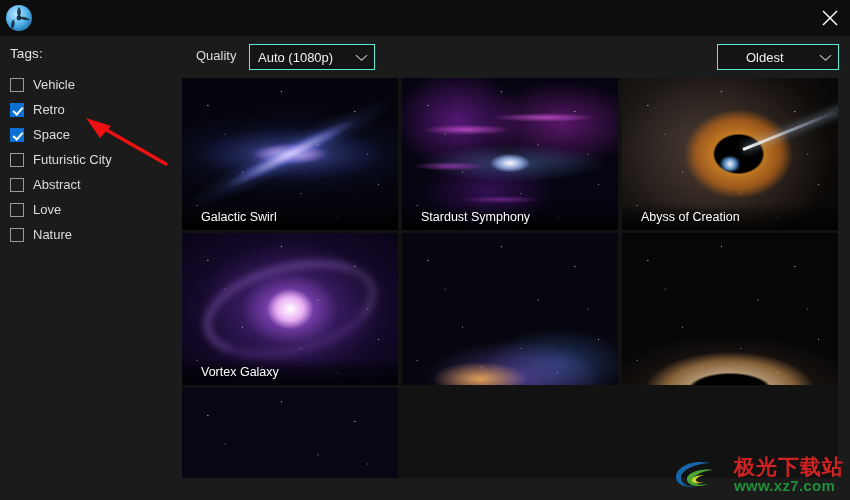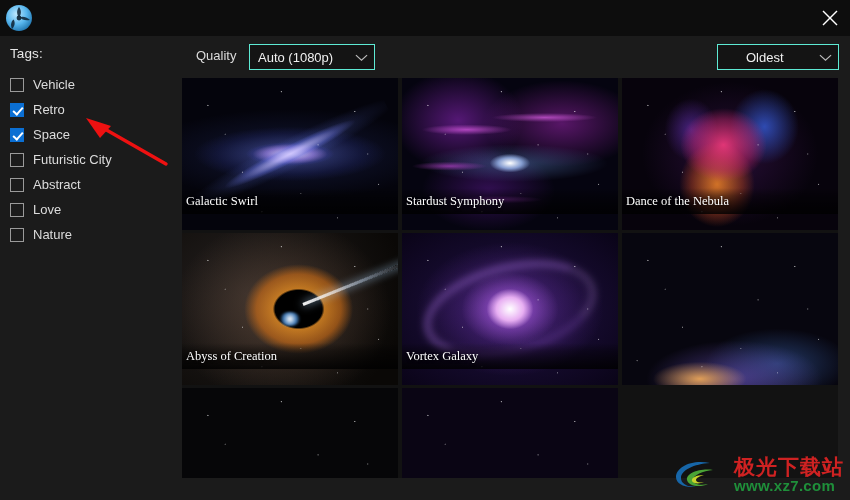--- a/index.html
+++ b/index.html
@@ -161,30 +161,29 @@
     overflow: hidden;
     background: #04040a;
     cursor: pointer;
   }
   .thumb .art {
     position: absolute;
     inset: 0;
   }
   .thumb .cap {
     position: absolute;
-    left: 0; right: 0; bottom: 16px;
+    left: 0; right: 0; bottom: 0;
     height: 26px;
     display: flex;
     align-items: center;
-    padding-left: 4px;
+    padding-left: 19px;
     color: #ffffff;
     font-size: 12.5px;
     text-shadow: 0 1px 3px rgba(0,0,0,.95);
     background: linear-gradient(to top, rgba(0,0,0,.82), rgba(0,0,0,.35) 70%, rgba(0,0,0,0));
-    font-family: Liberation Serif, serif;
   }
 
   
   .stars {
     position: absolute; inset: 0;
     background-image:
       radial-gradient(1px 1px at 12% 18%, rgba(255,255,255,.85), transparent),
       radial-gradient(1px 1px at 28% 62%, rgba(255,255,255,.6), transparent),
       radial-gradient(1px 1px at 46% 9%,  rgba(255,255,255,.75), transparent),
       radial-gradient(1px 1px at 63% 44%, rgba(255,255,255,.55), transparent),
@@ -457,26 +456,20 @@
             <div class="cap">Galactic Swirl</div>
           </div>
           <div class="thumb">
             <div class="art art-stardust-symphony">
               <div class="fil"></div>
               <div class="stars"></div>
             </div>
             <div class="cap">Stardust Symphony</div>
           </div>
           <div class="thumb">
-            <div class="art art-dance-nebula">
-              <div class="stars"></div>
-            </div>
-            <div class="cap">Dance of the Nebula</div>
-          </div>
-          <div class="thumb">
             <div class="art art-abyss">
               <div class="jet"></div>
               <div class="blob"></div>
               <div class="stars"></div>
             </div>
             <div class="cap">Abyss of Creation</div>
           </div>
           <div class="thumb">
             <div class="art art-vortex">
               <div class="arm"></div>

